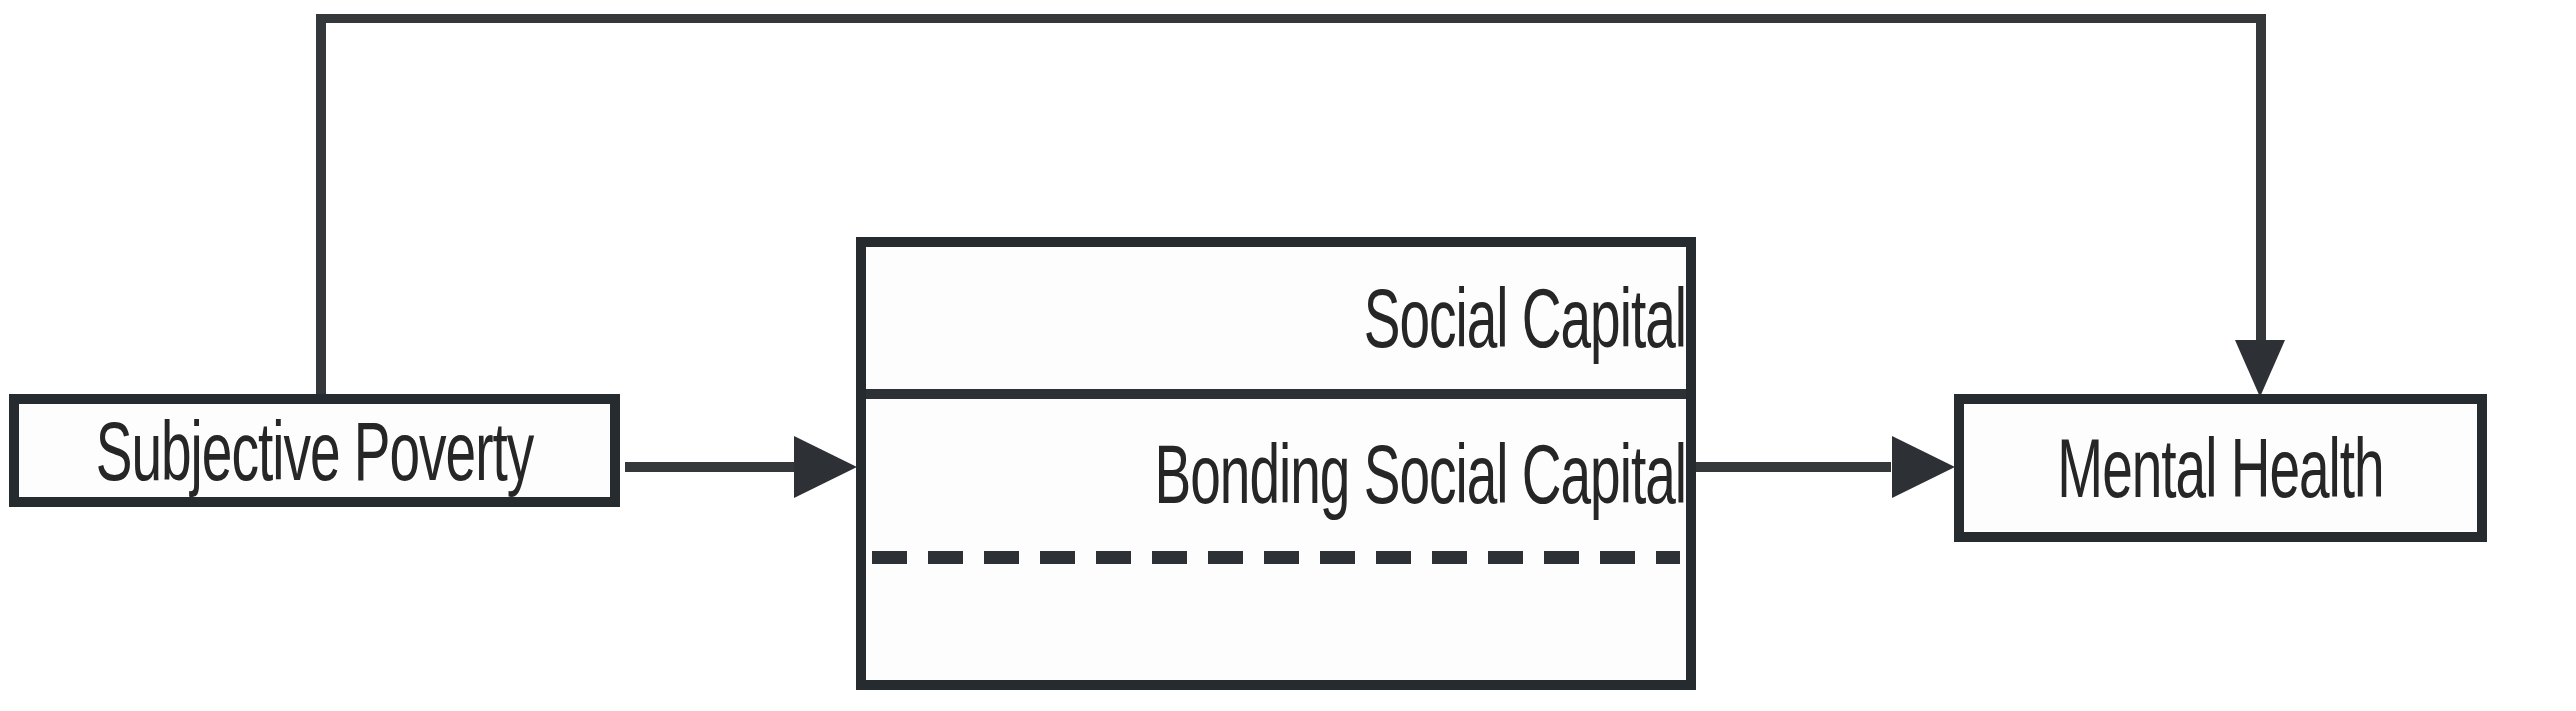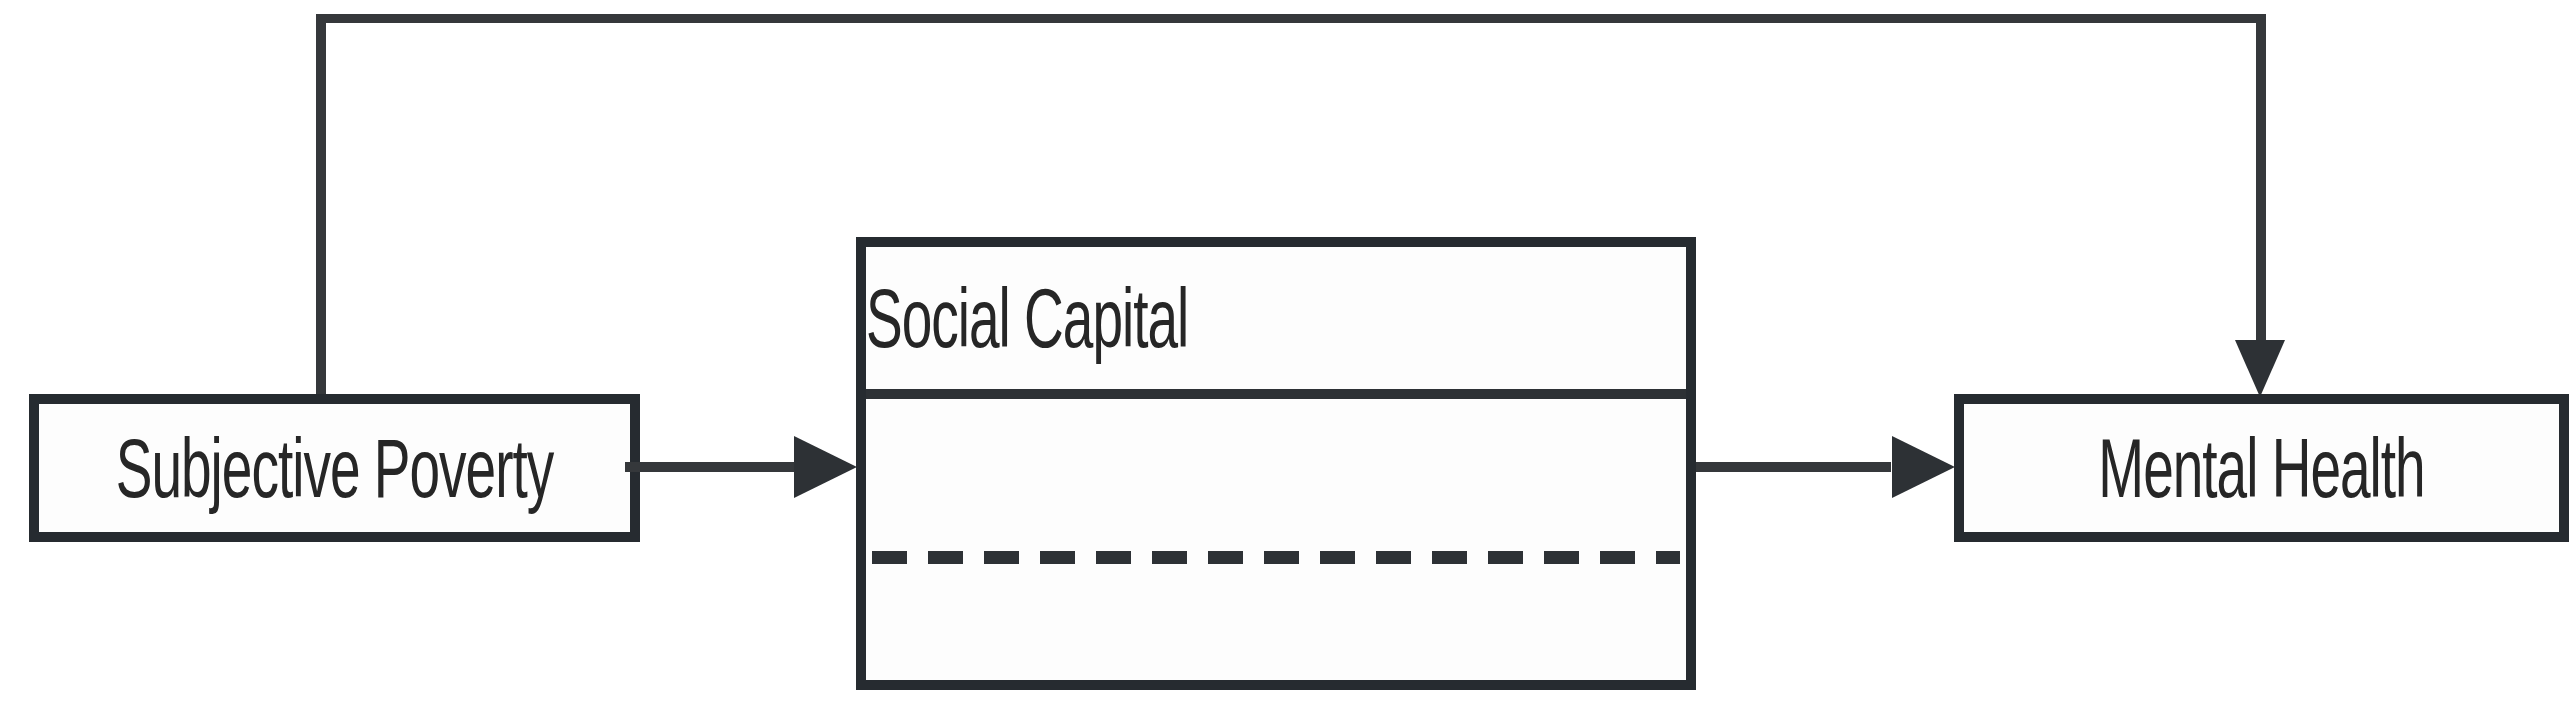--- a/index.html
+++ b/index.html
@@ -51,56 +51,56 @@
     border-left: 25.4px solid transparent;
     border-right: 25.4px solid transparent;
     border-top: 57px solid #2d3135;
   }
   
   #arc-top        { left: 316px; top: 13.7px;  width: 1949px; height: 9.8px; }
   #arc-left-drop  { left: 316px; top: 13.7px;  width: 9.8px;   height: 382px; }
   #arc-right-drop { left: 2256px; top: 13.7px; width: 9.8px;   height: 328px; }
   #arc-arrowhead  { left: 2235px; top: 340px; }
   
-  #node-sp { left: 29px; top: 394px; width: 611px; height: 148px; }
+  #node-sp { left: 9px; top: 394px; width: 611px; height: 113px; }
   
   #edge1-shaft { left: 625px; top: 462px; width: 172px; height: 9.8px; }
   #edge1-head  { left: 794px; top: 436px; }
   
   #node-sc {
     left: 856px; top: 237px; width: 840px; height: 453px;
     display: block;
   }
   #node-sc .row {
     position: absolute;
     left: 0; right: 0;
     display: flex;
     align-items: center;
-    justify-content: flex-start;
+    justify-content: flex-end;
   }
   #row-header   { top: 0px;   height: 142px; }
   #row-bonding  { top: 151px; height: 152px; }
   #row-bridging { top: 317px; height: 115px; }
   #sc-solid-divider {
     position: absolute;
     left: 0; right: 0; top: 142px; height: 9.8px;
     background: #2d3135;
   }
   #sc-dashed-divider {
     position: absolute;
     left: 5.9px; right: 5.9px; top: 304px; height: 12.7px;
     background: repeating-linear-gradient(90deg,
       #2d3135 0px, #2d3135 35px,
       transparent 35px, transparent 56px);
   }
   
   #edge2-shaft { left: 1696px; top: 462px; width: 195px; height: 9.8px; }
   #edge2-head  { left: 1892px; top: 436px; }
   
-  #node-mh { left: 1954px; top: 394px; width: 615px; height: 148px; }
+  #node-mh { left: 1954px; top: 394px; width: 533px; height: 148px; }
 </style>
 </head>
 <body>
 
 <div id="canvas">
 
   <div class="line" id="arc-top"></div>
   <div class="line" id="arc-left-drop"></div>
   <div class="line" id="arc-right-drop"></div>
   <div class="arrowhead-down" id="arc-arrowhead"></div>
@@ -110,20 +110,23 @@
   </div>
 
   <div class="line" id="edge1-shaft"></div>
   <div class="arrowhead-right" id="edge1-head"></div>
 
   <div class="node" id="node-sc">
     <div class="row" id="row-header">
       <span class="label">Social Capital</span>
     </div>
     <div id="sc-solid-divider"></div>
+    <div class="row" id="row-bonding">
+      <span class="label">Bonding Social Capital</span>
+    </div>
     <div id="sc-dashed-divider"></div>
   </div>
 
   <div class="line" id="edge2-shaft"></div>
   <div class="arrowhead-right" id="edge2-head"></div>
 
   <div class="node" id="node-mh">
     <span class="label">Mental Health</span>
   </div>
 

